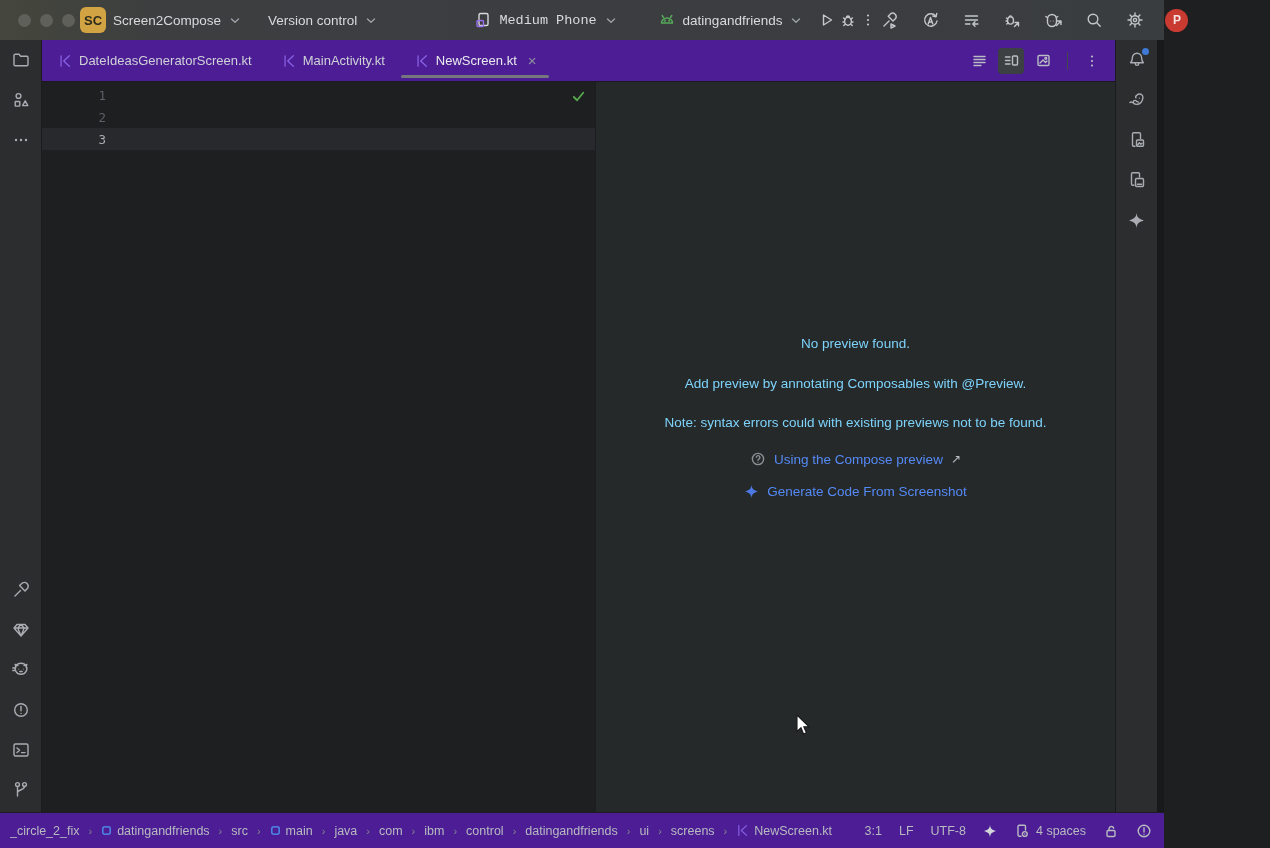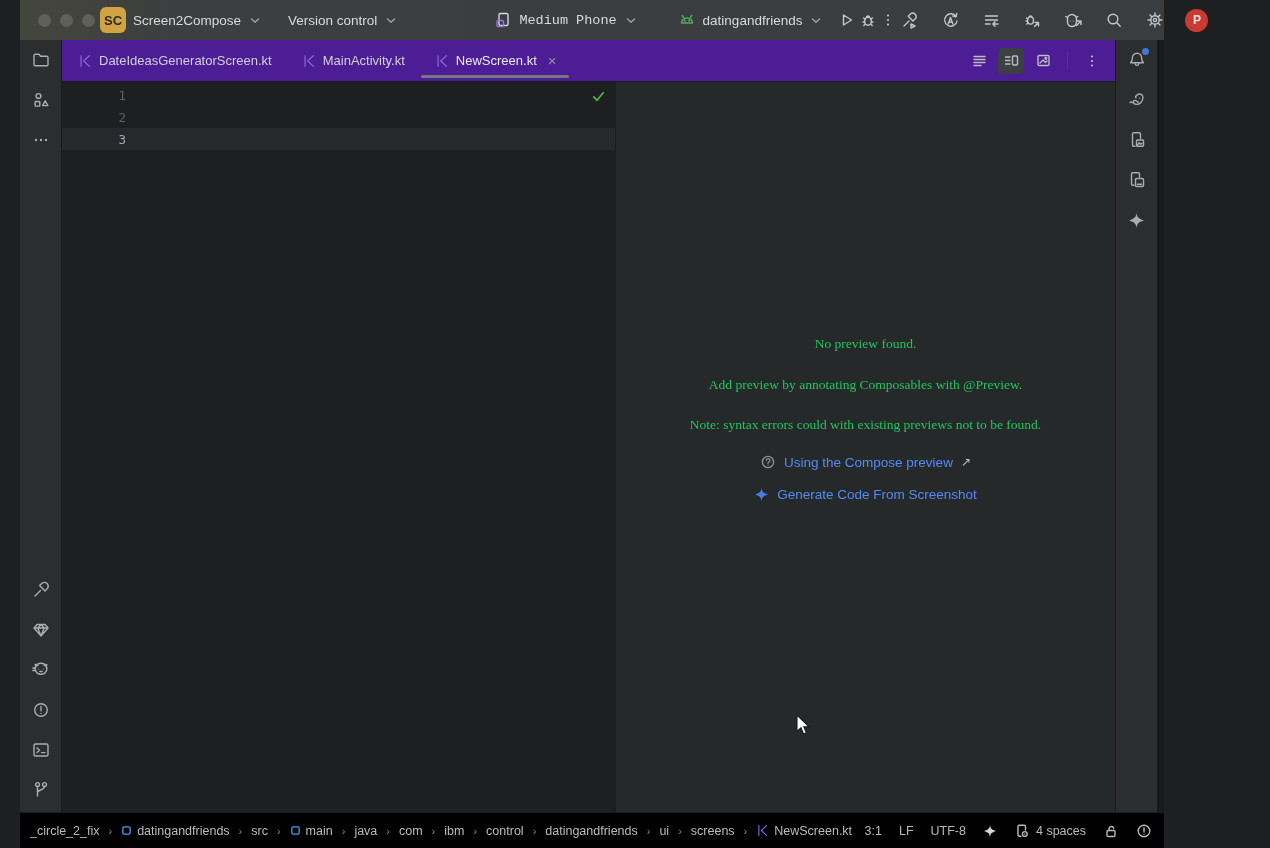--- a/index.html
+++ b/index.html
@@ -4,21 +4,21 @@
 <style>
   * { box-sizing: border-box; margin: 0; padding: 0; }
   html, body { width: 1270px; height: 848px; overflow: hidden; }
   body {
     font-family: "Liberation Sans", sans-serif;
     background: #1d1f20;
     color: #c9ccd1;
     font-size: 13px;
     -webkit-font-smoothing: antialiased;
   }
-  .window { width: 1164px; height: 848px; display: flex; flex-direction: column; position: relative; padding-left: 20px; }
+  .window { width: 1164px; height: 848px; display: flex; flex-direction: column; position: relative; }
 
   
   .ic { display: inline-flex; align-items: center; justify-content: center; flex: 0 0 auto; }
   .ic svg { stroke: currentColor; fill: none; stroke-width: 1.4; stroke-linecap: round; stroke-linejoin: round; }
   .ic.filled svg { fill: currentColor; stroke: none; }
 
   
   .titlebar {
     height: 40px; flex: 0 0 40px;
     background: linear-gradient(90deg, #45463c 0%, #3c3e40 14%, #3a3d3f 100%);
@@ -79,30 +79,30 @@
   .ed-line.current { background: #27292d; }
   .lnum { width: 22px; margin-left: 42px; text-align: right; color: #5a6066; font-size: 12.5px; flex: 0 0 22px; }
   .ed-line.current .lnum { color: #a8adb3; }
   .codecell { margin-left: 42px; white-space: pre; color: #c3c6cb; }
   .kw { color: #cf8e6d; }
   .inspection-check { position: absolute; top: 7px; right: 9px; }
   .inspection-check svg { stroke: #57a64e; stroke-width: 2; }
 
   .preview { flex: 1 1 auto; background: #262929; border-left: 1px solid #1b1d1e;
              display: flex; flex-direction: column; align-items: center; padding-top: 254px; }
-  .pv-msg { color: #22c55e; font-size: 13.5px; margin-bottom: 25px; font-family: Liberation Serif, serif; }
+  .pv-msg { color: #7dd3fc; font-size: 13.5px; margin-bottom: 25px; }
   .pv-link-row { display: flex; align-items: center; gap: 8px; margin-bottom: 17px; }
   .pv-link { color: #548af7; font-size: 13.5px; cursor: pointer; }
   .help-ic { color: #8b9096; }
   .ext-arrow { color: #b9bdc3; font-size: 12px; }
   .sparkle-blue { color: #4d79e6; }
 
   
   .statusbar {
-    height: 36px; flex: 0 0 36px; background: #000000; border-top: 1px solid #1c1d1e;
+    height: 36px; flex: 0 0 36px; background: #4c1d95; border-top: 1px solid #1c1d1e;
     display: flex; align-items: center; color: #b7bbc0; font-size: 12.5px;
     padding: 0 12px 0 10px; white-space: nowrap;
   }
   .crumbs { display: flex; align-items: center; gap: 9px; overflow: hidden; }
   .crumb { display: flex; align-items: center; gap: 5px; cursor: default; }
   .crumb-sep { color: #84888e; font-size: 11px; }
   .module-ic svg { stroke: #4d9bf5; }
   .sb-right { margin-left: auto; display: flex; align-items: center; gap: 17px; }
   .sb-widget { display: flex; align-items: center; gap: 6px; cursor: default; }
 

